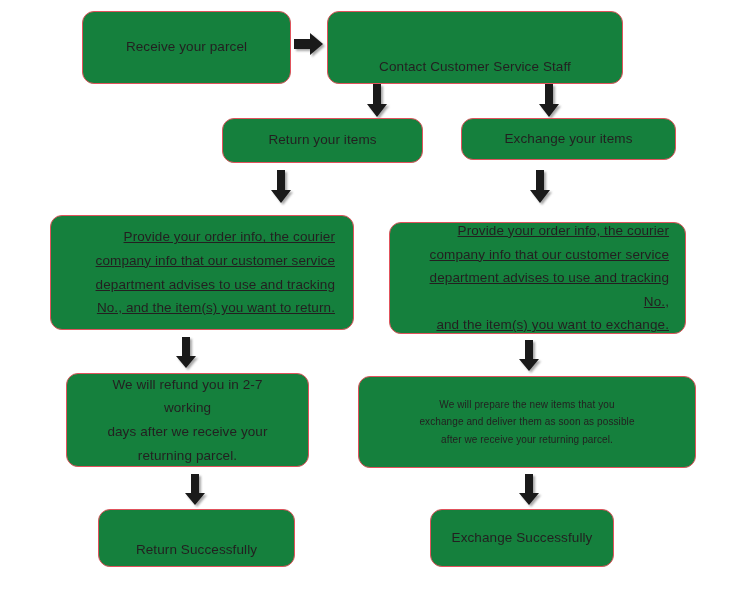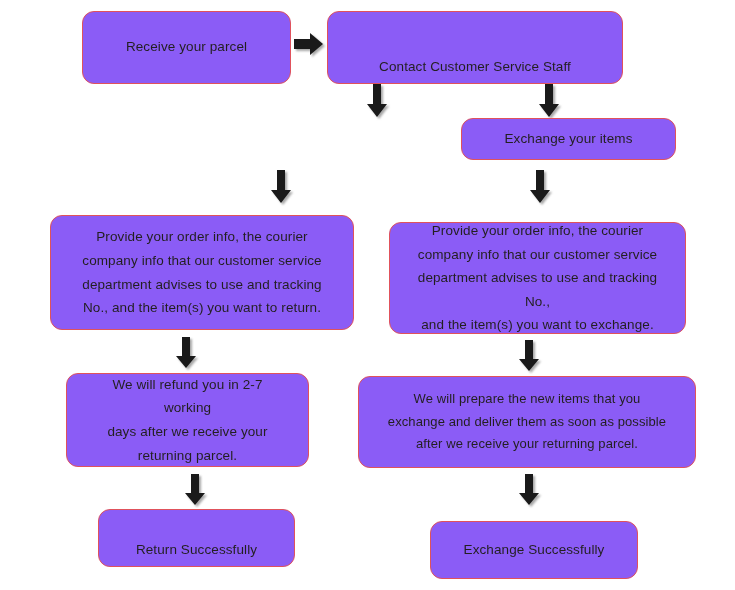--- a/index.html
+++ b/index.html
@@ -15,45 +15,46 @@
     width: 735px;
     height: 590px;
     background: #ffffff;
     overflow: hidden;
   }
   .node {
     position: absolute;
     box-sizing: border-box;
     border: 1.4px solid #e0525c;
     border-radius: 12px;
-    background: #8b5cf6;
+    background: #15803d;
     color: #231f20;
     display: flex;
     align-items: center;
     justify-content: center;
     padding: 6px 14px;
   }
   .node .label {
     display: block;
     width: 100%;
     text-align: center;
     font-size: 13.5px;
     line-height: 1.5;
     letter-spacing: 0.1px;
     white-space: pre-line;
   }
   .node.align-left .label {
-    text-align: center;
+    text-align: right;
+    text-decoration: underline;
   }
   .node.para .label {
     font-size: 13.5px;
     line-height: 1.75;
   }
   .node.para-tight .label {
-    font-size: 13px;
+    font-size: 10px;
     line-height: 1.72;
   }
 
   
   .arrow {
     position: absolute;
     filter: drop-shadow(2px 2px 1.2px rgba(120,120,120,0.65));
   }
   .arrow svg { display: block; }
 </style>
@@ -81,20 +82,23 @@
       <polygon points="7,0 15,0 15,20 21,20 11,33 1,20 7,20" fill="#1a1a1a"></polygon>
     </svg>
   </div>
 
   <div class="arrow" style="left:538px; top:84px; width:22px; height:34px;">
     <svg width="22" height="34" viewBox="0 0 22 34" aria-hidden="true">
       <polygon points="7,0 15,0 15,20 21,20 11,33 1,20 7,20" fill="#1a1a1a"></polygon>
     </svg>
   </div>
 
+  <div class="node" style="left:222px; top:118px; width:201px; height:45px;">
+    <span class="label">Return your items</span>
+  </div>
 
   <div class="node" style="left:461px; top:118px; width:215px; height:42px;">
     <span class="label">Exchange your items</span>
   </div>
 
   <div class="arrow" style="left:270px; top:170px; width:22px; height:34px;">
     <svg width="22" height="34" viewBox="0 0 22 34" aria-hidden="true">
       <polygon points="7,0 15,0 15,20 21,20 11,33 1,20 7,20" fill="#1a1a1a"></polygon>
     </svg>
   </div>
@@ -152,17 +156,17 @@
   <div class="arrow" style="left:518px; top:474px; width:22px; height:32px;">
     <svg width="22" height="32" viewBox="0 0 22 32" aria-hidden="true">
       <polygon points="7,0 15,0 15,19 21,19 11,31 1,19 7,19" fill="#1a1a1a"></polygon>
     </svg>
   </div>
 
   <div class="node" style="left:98px; top:509px; width:197px; height:58px;align-items:flex-end;">
     <span class="label">Return Successfully</span>
   </div>
 
-  <div class="node" style="left:430px; top:509px; width:208px; height:58px;margin-top:12px;">
+  <div class="node" style="left:430px; top:509px; width:184px; height:58px;">
     <span class="label">Exchange Successfully</span>
   </div>
 
 </div>
 
 </body></html>

